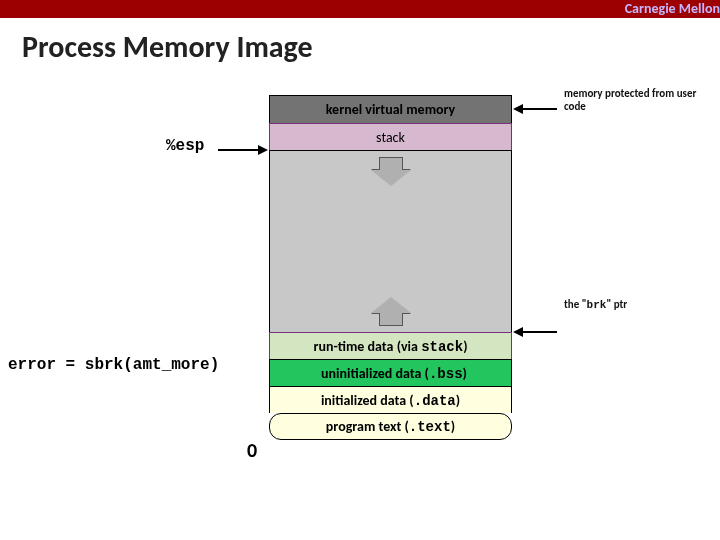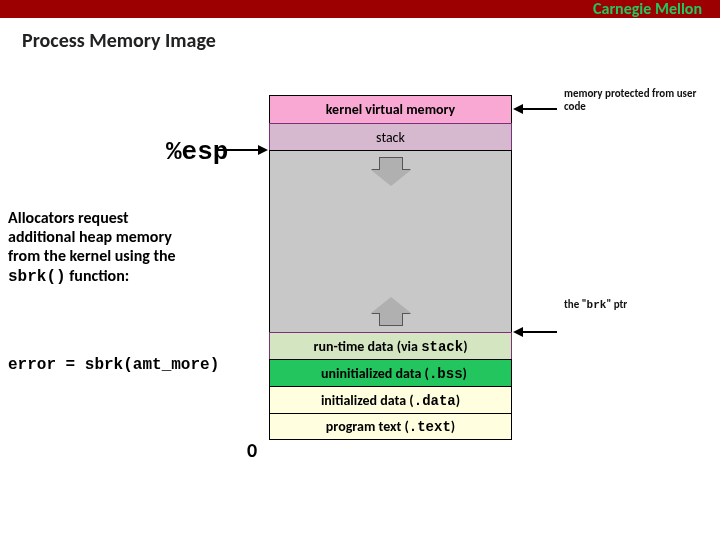--- a/index.html
+++ b/index.html
@@ -5,40 +5,40 @@
   * { box-sizing: border-box; margin: 0; padding: 0; }
   body {
     width: 720px; height: 540px;
     font-family: Calibri, Arial, sans-serif;
     background: #fff;
     position: relative;
     overflow: hidden;
   }
   .topbar { background: #9d0000; height: 18px; position: relative; }
   .org {
-    position: absolute; right: 18px; top: 0; color: #22c55e;
-    font-weight: bold; font-size: 16px; line-height: 18px;
+    position: absolute; right: 0; top: 0; color: #c4b5fd;
+    font-weight: bold; font-size: 14px; line-height: 18px;
   }
   .title {
-    font-size: 20px; font-weight: bold; color: #222;
+    font-size: 30px; font-weight: bold; color: #222;
     margin: 10px 17px 0 22px;
   }
   .stage { position: absolute; left: 0; top: 80px; width: 720px; height: 440px; }
 
   
   .mem { position: absolute; left: 269px; top: 15px; width: 243px; }
   .seg {
     border: 1.5px solid #000;
     border-bottom: none;
     text-align: center;
     font-size: 14px; font-weight: bold;
     display: flex; align-items: center; justify-content: center;
   }
-  .seg:last-child { border-bottom: 1.5px solid #000; }
-  .kvm   { height: 28px; background: #f9a8d4; }
+  .seg:last-child { border-bottom: 1.5px solid #000; border-radius: 12px; }
+  .kvm   { height: 28px; background: #737373; }
   .stack { height: 27px; background: #d6b9ce; border-color: #7a307a; font-weight: normal; }
   .gap   { height: 182px; background: #c8c8c8; position: relative; }
   .heap  { height: 27px; background: #d4e6c1; border-color: #7a307a; }
   .bss   { height: 27px; background: #22c55e; padding-left: 7px; }
   .data  { height: 27px; background: #ffffe0; justify-content: center; }
   .text  { height: 27px; background: #ffffe0; }
   .mono { font-family: "Courier New", monospace; font-weight: bold; }
 
   
   .down-arrow, .up-arrow { position: absolute; left: 50%; transform: translateX(-50%); }
@@ -55,21 +55,21 @@
     width: 0; height: 0; border-left: 20px solid transparent; border-right: 20px solid transparent;
     border-bottom: 16px solid #b0b0b0; margin: 0 auto -1px auto; position: relative;
   }
   .tri-u::after{content:"";position:absolute;left:-20px;bottom:-17px;width:0;height:0;
     border-left:20px solid transparent;border-right:20px solid transparent;border-bottom:16px solid #555;z-index:-1;}
 
   
   .note { position: absolute; font-size: 11px; font-weight: bold; color: #111; }
   .kv-note { left: 564px; top: 8px; width: 150px; line-height: 1.15; }
   .brk-note { left: 564px; top: 218px; }
-  .esp { position: absolute; left: 166px; top: 57px; font-family:"Courier New",monospace; font-size: 26px; font-weight: bold; }
+  .esp { position: absolute; left: 166px; top: 57px; font-family:"Courier New",monospace; font-size: 16px; font-weight: bold; }
   .zero { position: absolute; left: 247px; top: 358px; font-size: 20px; font-weight: bold; }
 
   .alloc-note { position: absolute; left: 8px; top: 128px; width: 225px; font-size: 16px; font-weight: bold; line-height: 1.2; }
   .err-line { position: absolute; left: 8px; top: 244px; font-family: "Courier New", monospace; font-size: 16px; font-weight: bold; margin-top: 32px; }
 
   
   .line { position: absolute; background: #000; }
   .arrowhead-r {
     position:absolute;width:0;height:0;
     border-top:5px solid transparent;border-bottom:5px solid transparent;border-left:10px solid #000;
@@ -131,24 +131,18 @@
   <div class="note kv-note">memory protected from user code</div>
   <div class="line" style="left:522px; top:28px; width:35px; height:1.6px;"></div>
   <div class="arrowhead-l" style="left:513px; top:24px;"></div>
 
   <div class="note brk-note">
     <span>the "</span><span class="mono">brk</span><span>" ptr</span>
   </div>
   <div class="line" style="left:522px; top:251px; width:35px; height:1.6px;"></div>
   <div class="arrowhead-l" style="left:513px; top:247px;"></div>
 
-  <div class="alloc-note">
-    <div>Allocators request</div>
-    <div>additional heap memory</div>
-    <div>from the kernel using the</div>
-    <div><span class="mono">sbrk()</span><span> function:</span></div>
-  </div>
 
   <div class="err-line">error = sbrk(amt_more)</div>
 
   <div class="zero">0</div>
 
 </div>
 
 </body></html>

